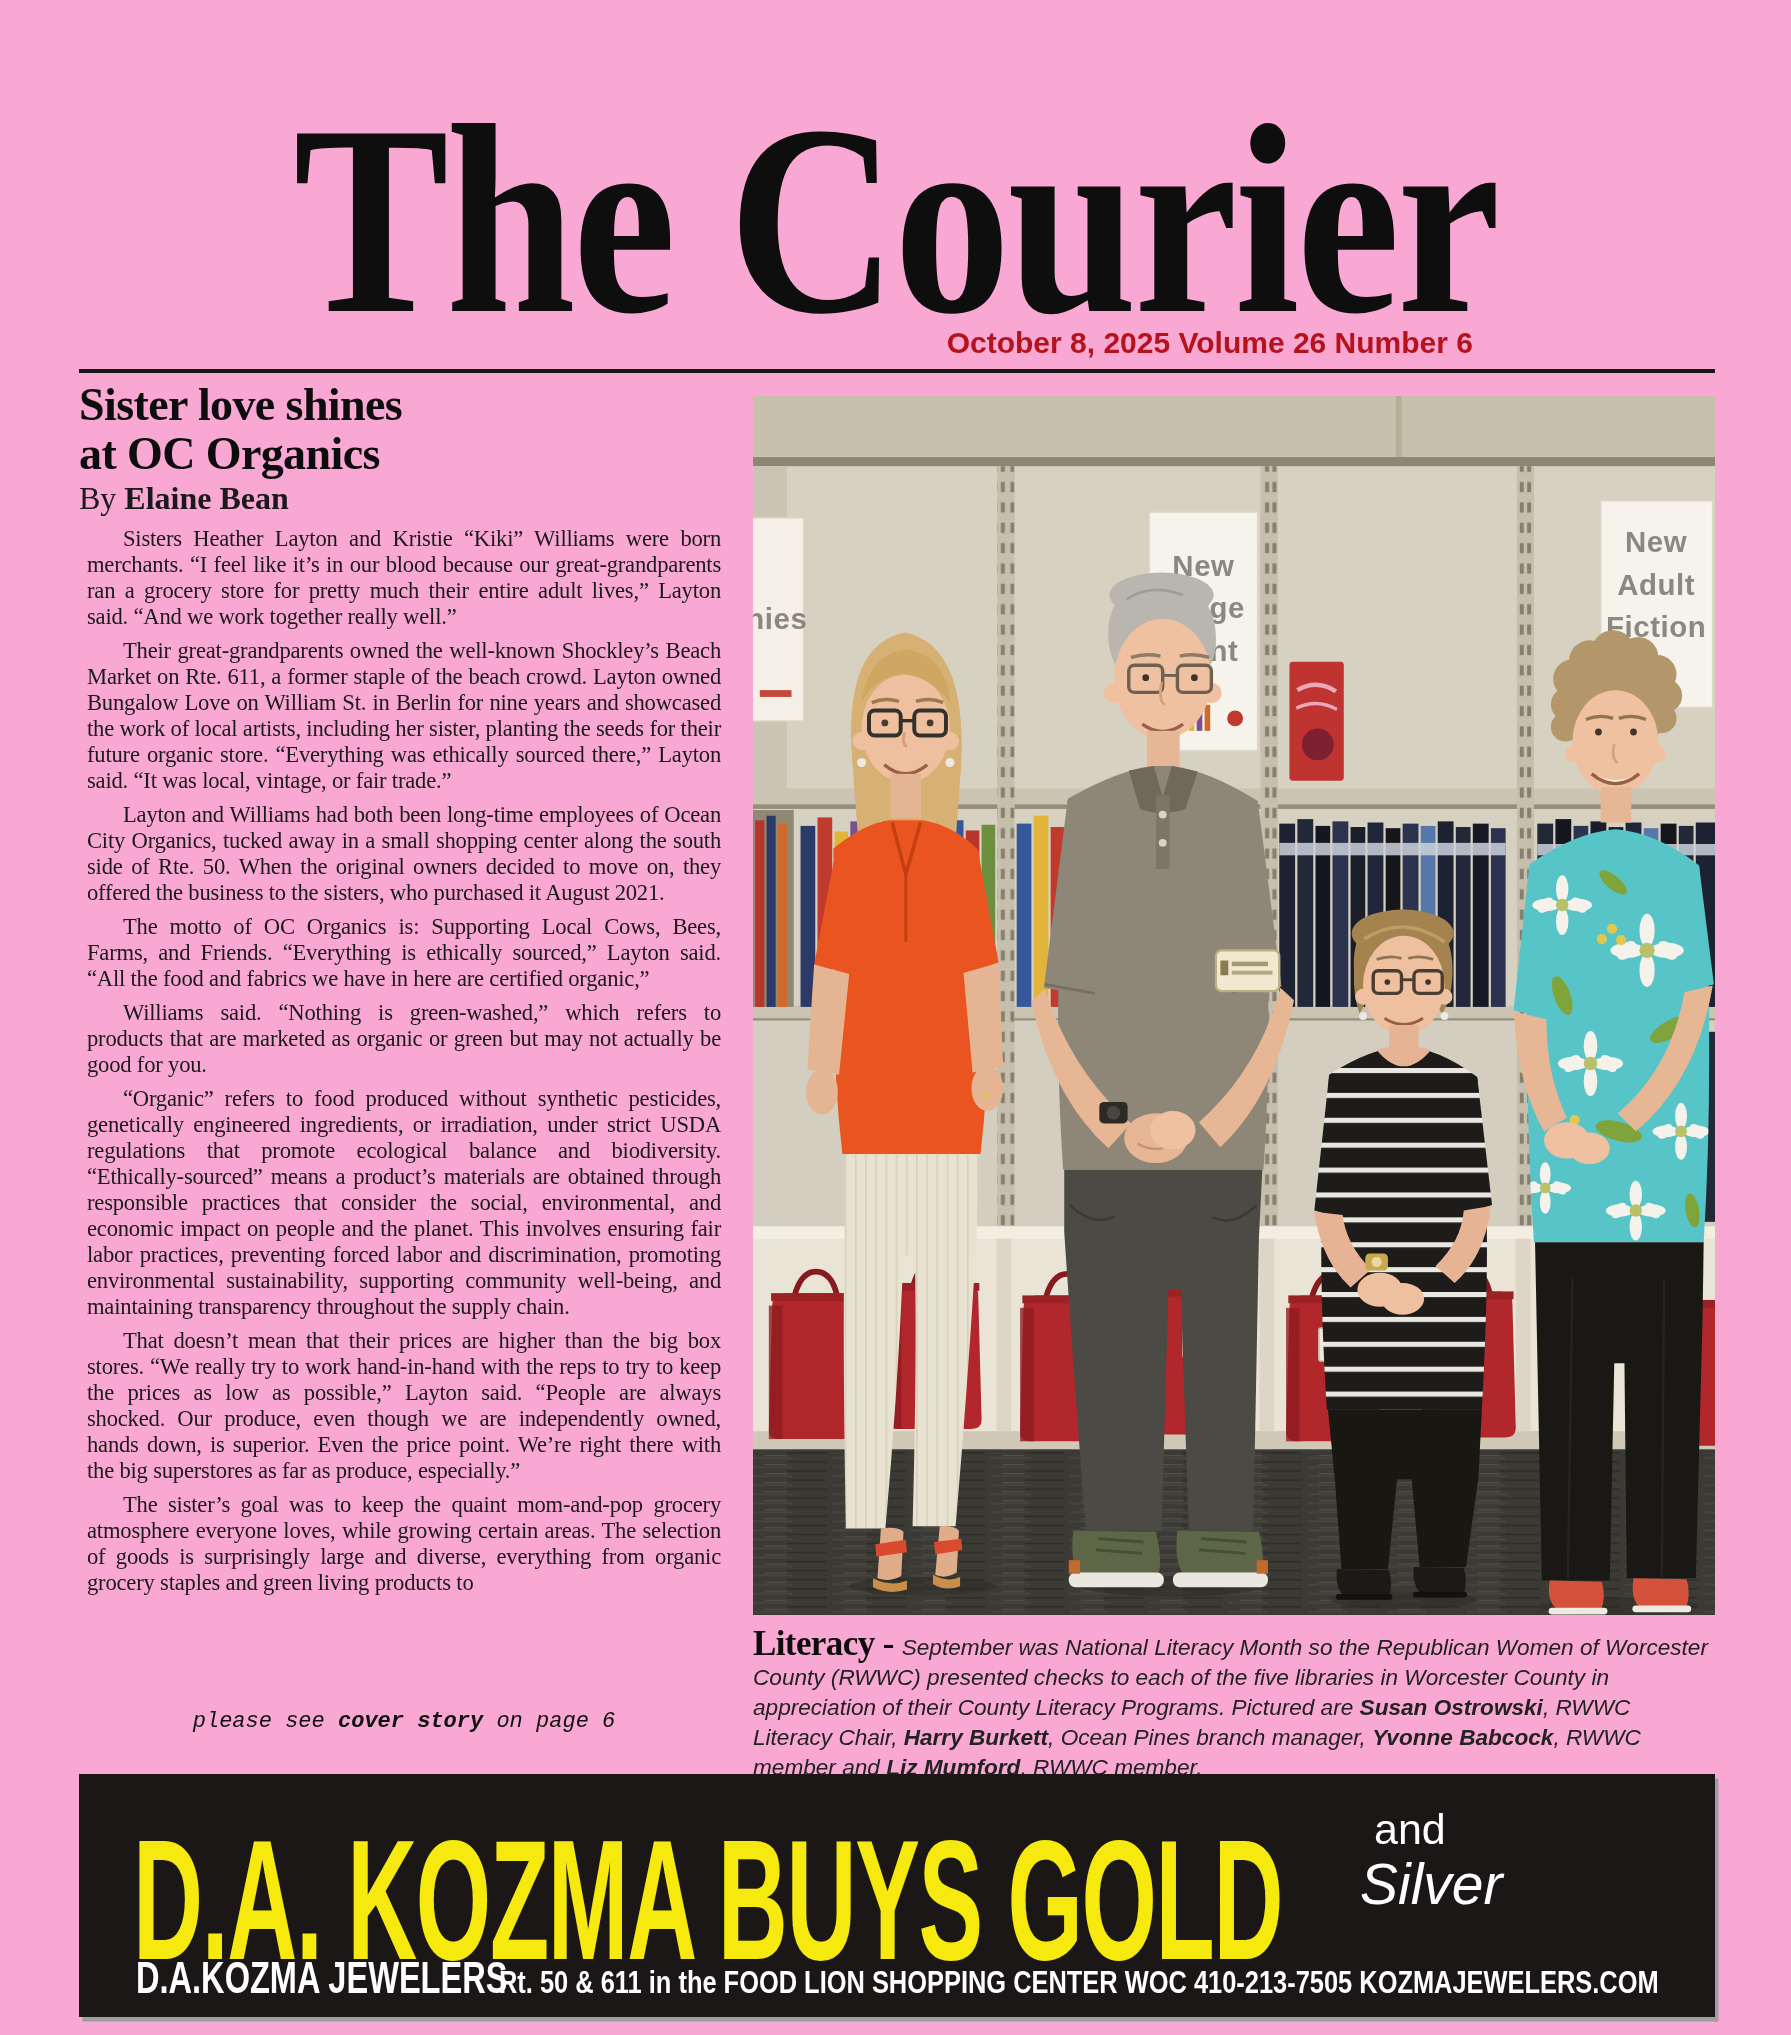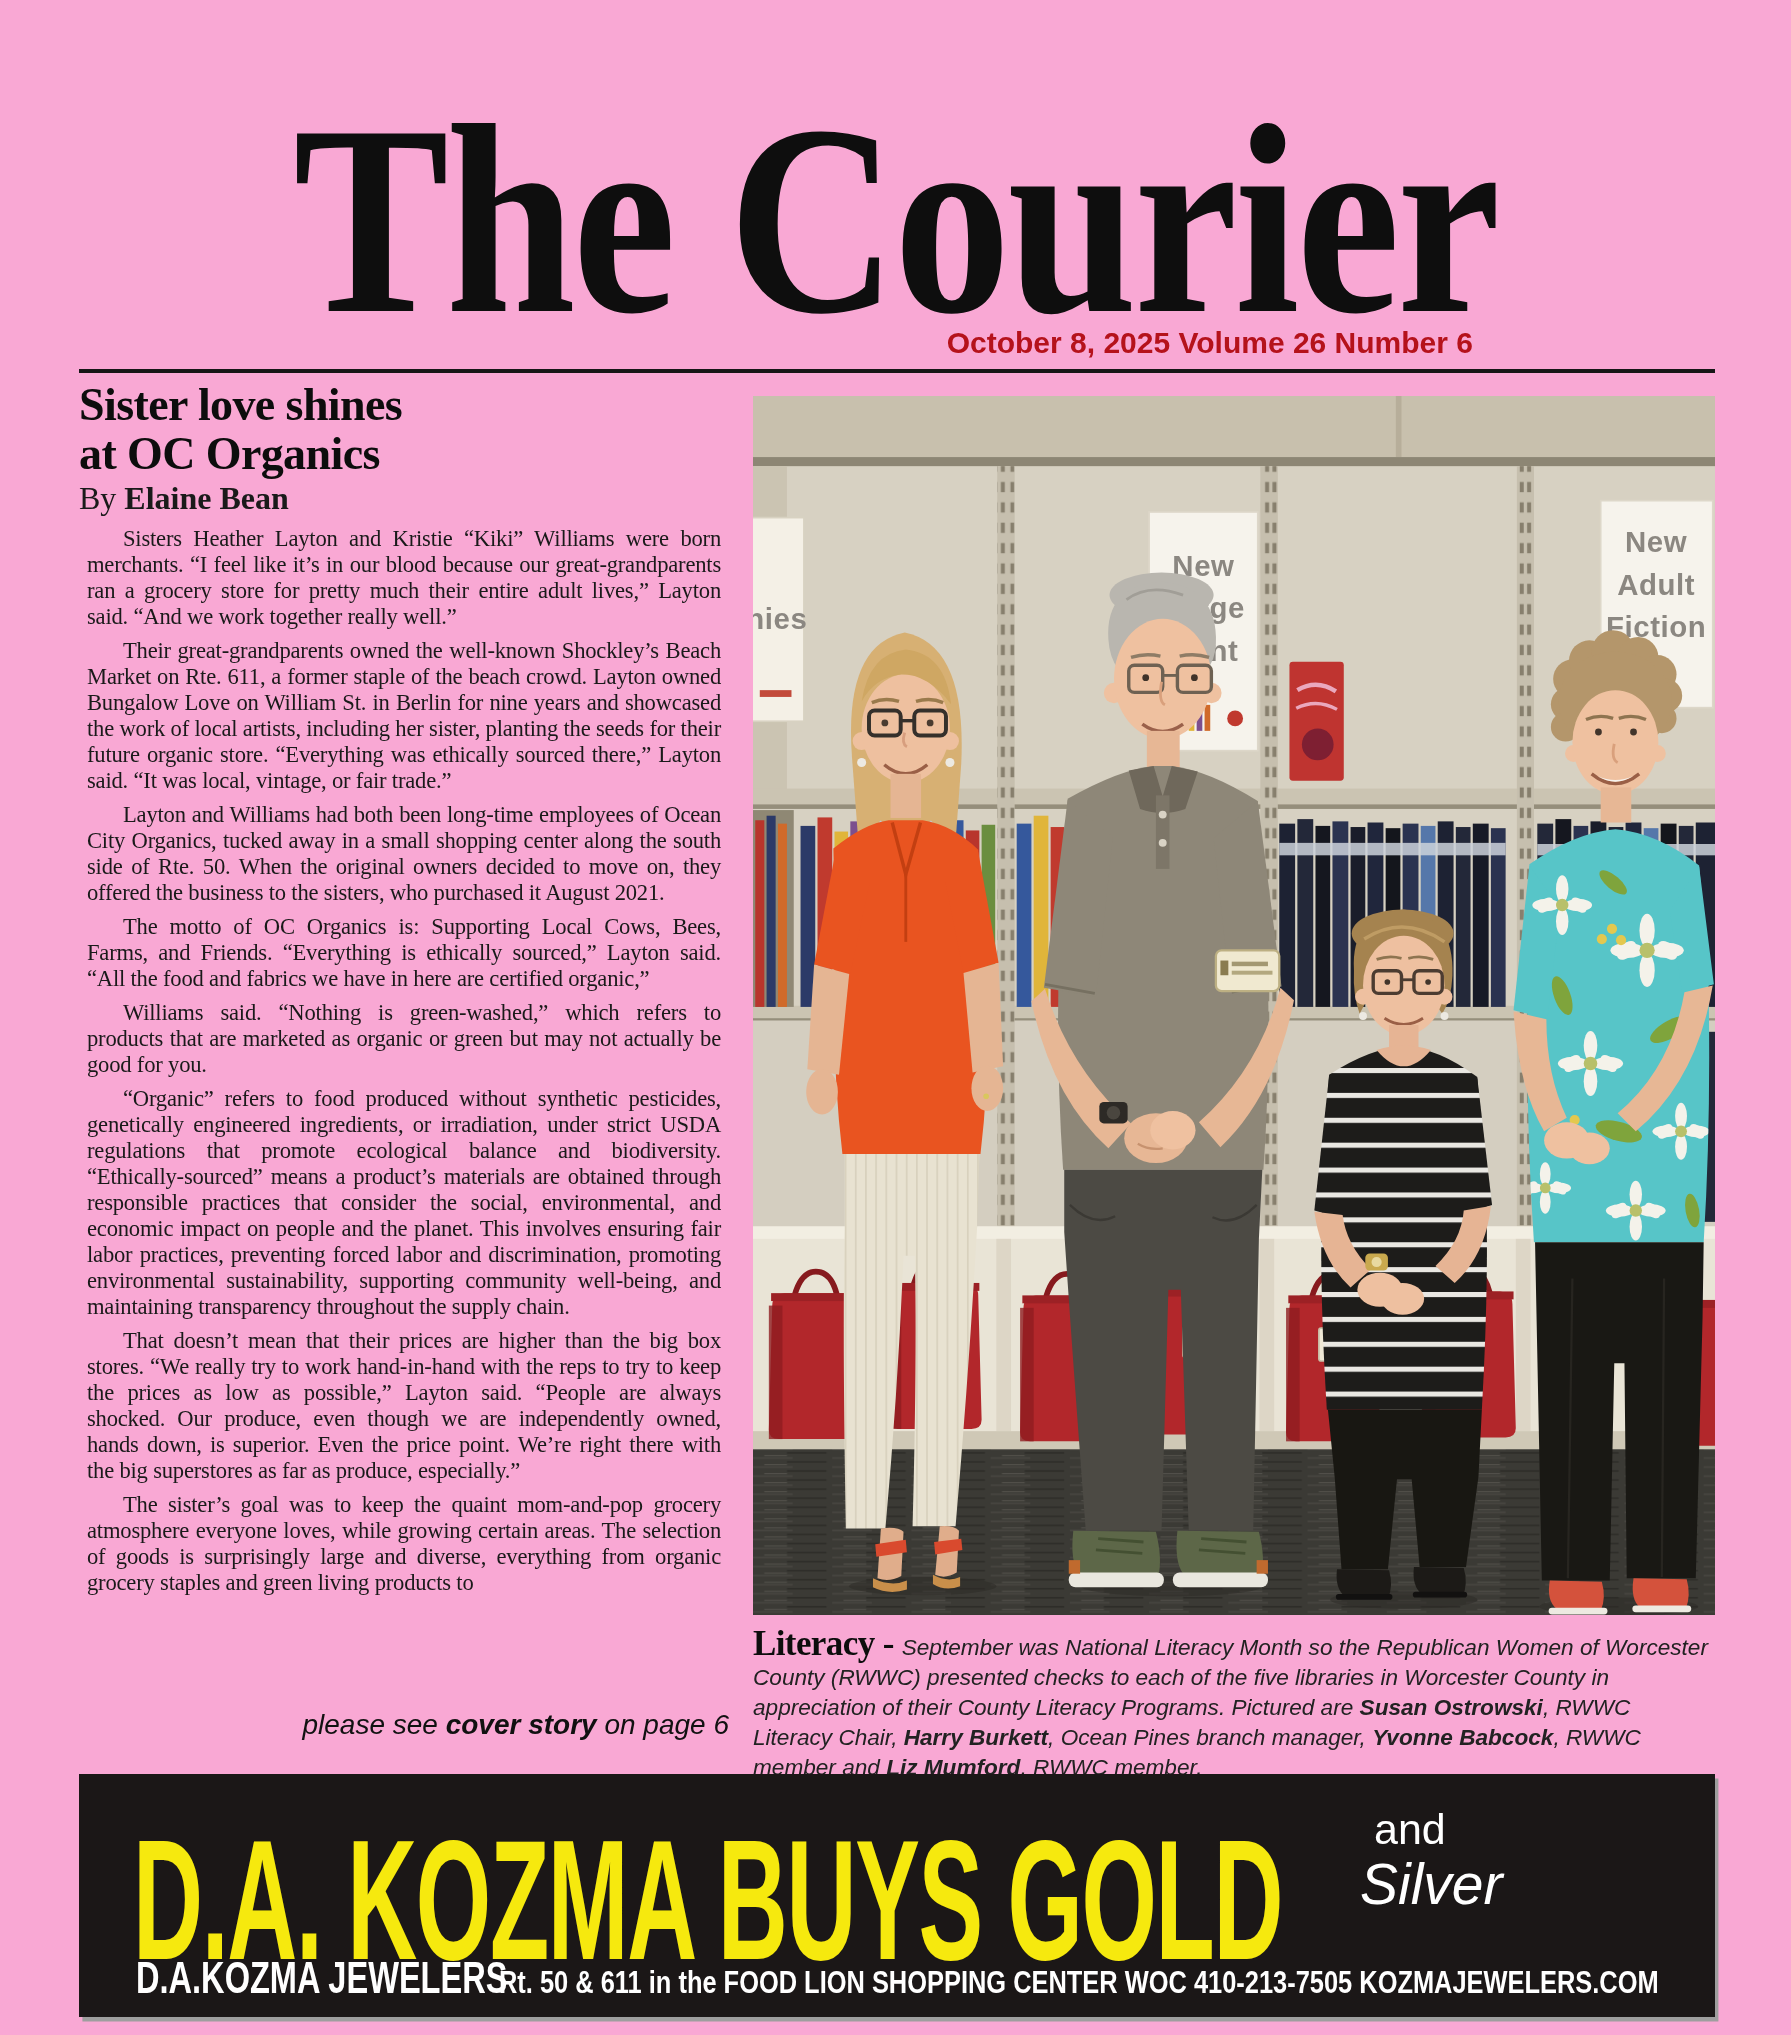--- a/index.html
+++ b/index.html
@@ -15,22 +15,22 @@
   .mast-rule{position:absolute;left:79px;top:369px;width:1636px;height:4px;background:#161616;}
 
   
   .headline{position:absolute;left:79px;top:380px;width:656px;
             font-weight:bold;font-size:46px;line-height:49px;color:#0d0d0d;letter-spacing:-0.6px;}
   .byline{position:absolute;left:79px;top:484px;width:650px;font-size:32px;line-height:28px;}
   .byline .author{font-weight:bold;}
   .body-copy{position:absolute;left:79px;top:518px;width:650px;
              font-size:22.6px;line-height:26px;text-align:justify;letter-spacing:-0.2px;}
   .body-copy p{margin:8px;text-indent:36px;}
-  .continuation{position:absolute;left:79px;top:1709px;width:650px;text-align:right;
-                font-family:Liberation Sans, sans-serif;font-style:italic;font-size:28px;color:#111;}
+  .continuation{position:absolute;left:79px;top:1709px;width:650px;text-align:center;
+                font-family:Liberation Mono, monospace;font-style:italic;font-size:22px;color:#111;}
   .continuation .emph{font-weight:bold;}
 
   
   .photo{position:absolute;left:753px;top:396px;width:962px;height:1219px;background:#cfc8b7;}
   .photo svg{display:block;width:100%;height:100%;}
   .signText{font-family:"Liberation Sans",sans-serif;font-weight:600;font-size:52px;fill:#8b8781;
             text-anchor:middle;letter-spacing:1px;}
 
   
   .caption{position:absolute;left:753px;top:1629px;width:962px;margin:0;

